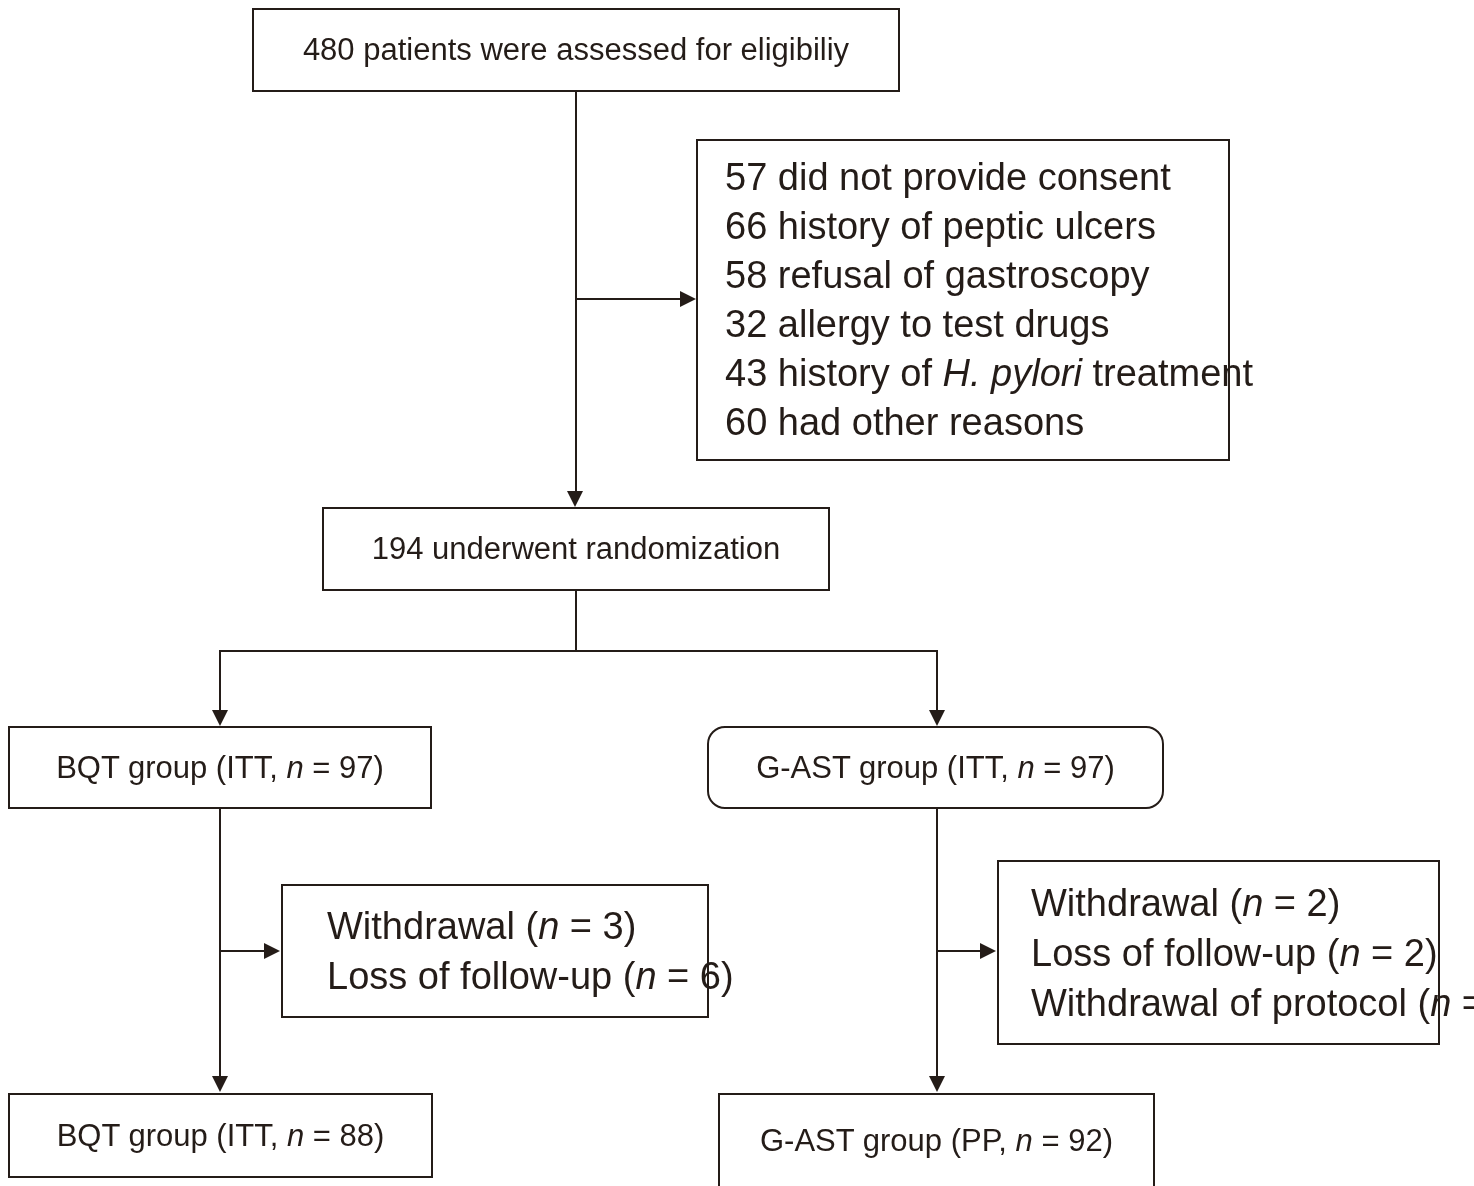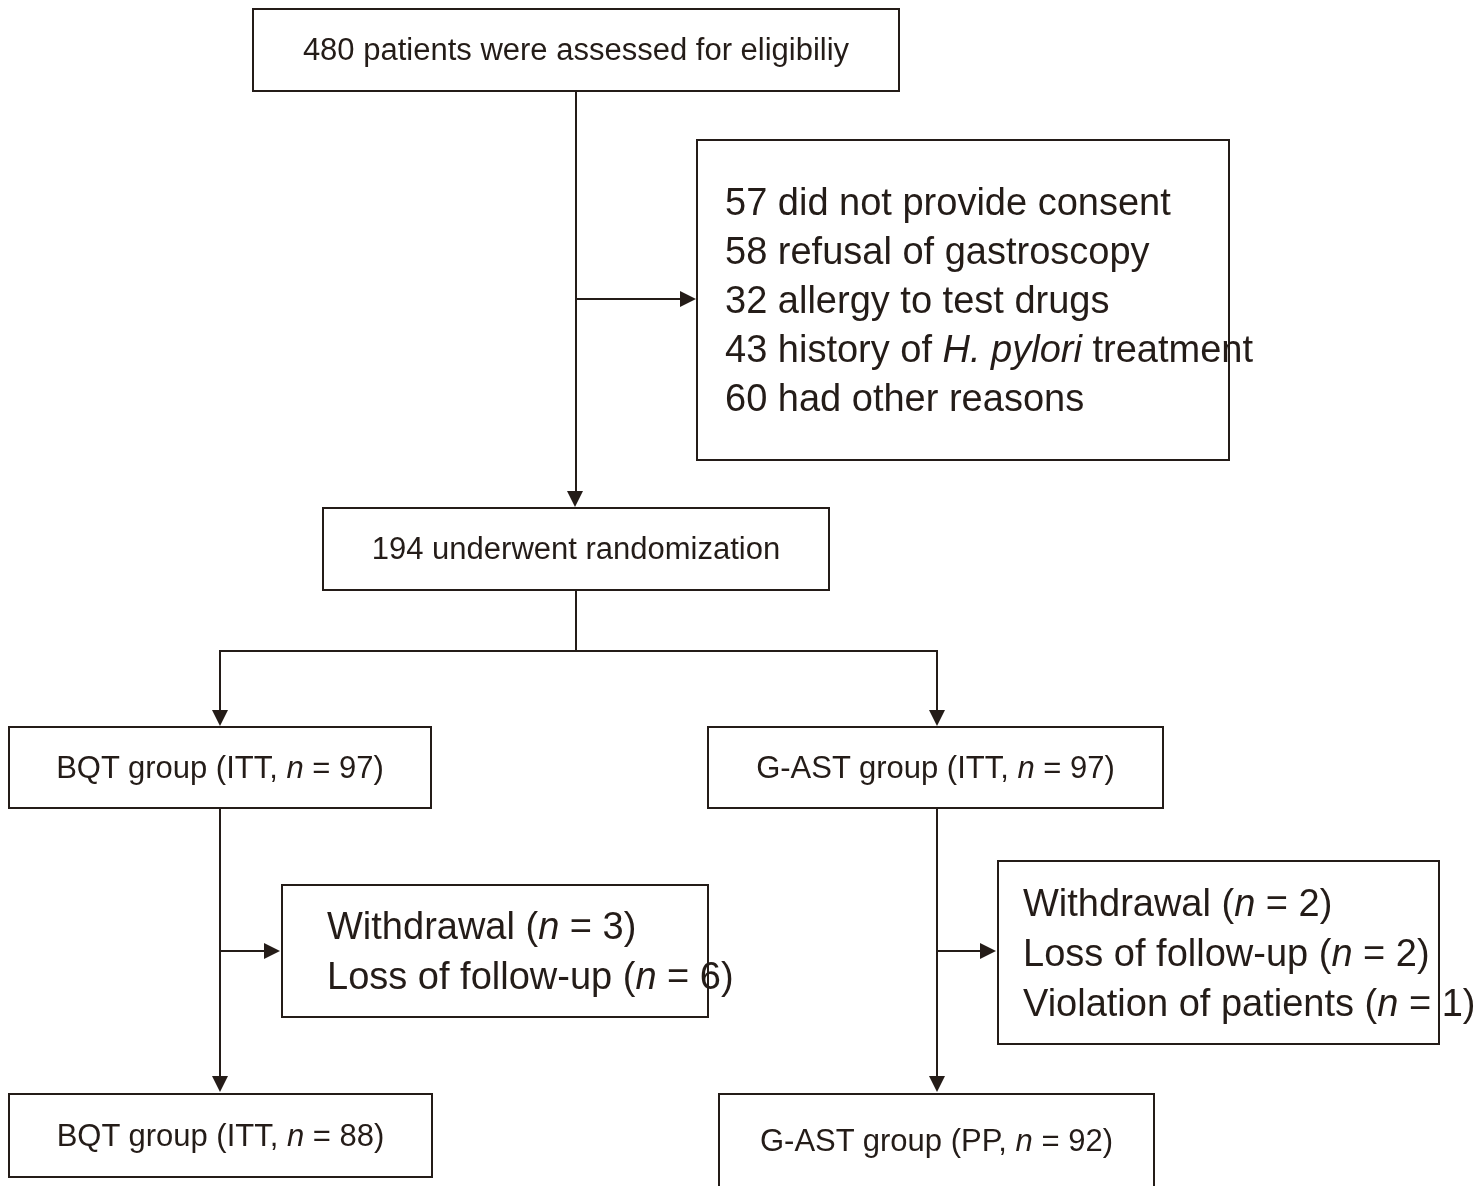--- a/index.html
+++ b/index.html
@@ -45,23 +45,23 @@
     position: absolute; width: 0; height: 0;
     border-top: 8px solid transparent;
     border-bottom: 8px solid transparent;
     border-left: 16px solid #241c18;
   }
 
   #eligibility    { left: 252px; top: 8px;    width: 648px; height: 84px; justify-content: center; }
   #exclusion      { left: 696px; top: 139px;  width: 534px; height: 322px; padding-left: 27px; }
   #randomization  { left: 322px; top: 507px;  width: 508px; height: 84px; }
   #bqt-itt        { left: 8px;   top: 726px;  width: 424px; height: 83px; }
-  #gast-itt       { left: 707px; top: 726px;  width: 457px; height: 83px; }
+  #gast-itt       { left: 707px; top: 726px;  width: 457px; height: 83px; border-radius: 18px; }
   #bqt-drop       { left: 281px; top: 884px;  width: 428px; height: 134px; padding-left: 44px; }
-  #gast-drop      { left: 997px; top: 860px;  width: 443px; height: 185px; padding-left: 24px; }
+  #gast-drop      { left: 997px; top: 860px;  width: 443px; height: 185px; padding-left: 32px; }
   #bqt-final      { left: 8px;   top: 1093px; width: 425px; height: 85px; }
   #gast-final     { left: 718px; top: 1093px; width: 437px; height: 96px; }
 
   #v1   { left: 575px; top: 92px;  height: 400px; }
   #ah1  { left: 567px; top: 491px; }
   #h1   { left: 575px; top: 298px; width: 106px; }
   #ah2  { left: 680px; top: 291px; }
   #v2   { left: 575px; top: 591px; height: 60px; }
   #hsplit { left: 219px; top: 650px; width: 719px; }
   #vL   { left: 219px; top: 650px; height: 61px; }
@@ -81,20 +81,21 @@
 <body>
 
 <div class="canvas">
 
   <div class="box center" id="eligibility">
     <span>480 patients were assessed for eligibiliy</span>
   </div>
 
   <div class="box list lh49" id="exclusion">
     <div class="row"><span>57 did not provide consent</span><i></i><span></span></div>
+    <div class="row"><span>66 history of peptic ulcers</span><i></i><span></span></div>
     <div class="row"><span>58 refusal of gastroscopy</span><i></i><span></span></div>
     <div class="row"><span>32 allergy to test drugs</span><i></i><span></span></div>
     <div class="row"><span>43 history of </span><i>H. pylori</i><span> treatment</span></div>
     <div class="row"><span>60 had other reasons</span><i></i><span></span></div>
   </div>
 
   <div class="box center" id="randomization">
     <span>194 underwent randomization</span>
   </div>
 
@@ -107,21 +108,21 @@
   </div>
 
   <div class="box list lh50" id="bqt-drop">
     <div class="row"><span>Withdrawal (</span><i>n</i><span> = 3)</span></div>
     <div class="row"><span>Loss of follow-up (</span><i>n</i><span> = 6)</span></div>
   </div>
 
   <div class="box list lh50" id="gast-drop">
     <div class="row"><span>Withdrawal (</span><i>n</i><span> = 2)</span></div>
     <div class="row"><span>Loss of follow-up (</span><i>n</i><span> = 2)</span></div>
-    <div class="row"><span>Violation of patients (</span><i>n</i><span> = 1)</span></div>
+    <div class="row"><span>Withdrawal of protocol (</span><i>n</i><span> = 1)</span></div>
   </div>
 
   <div class="box center" id="bqt-final">
     <span>BQT group (ITT, </span><i>n</i><span> = 88)</span>
   </div>
 
   <div class="box center" id="gast-final">
     <span>G-AST group (PP, </span><i>n</i><span> = 92)</span>
   </div>
 

